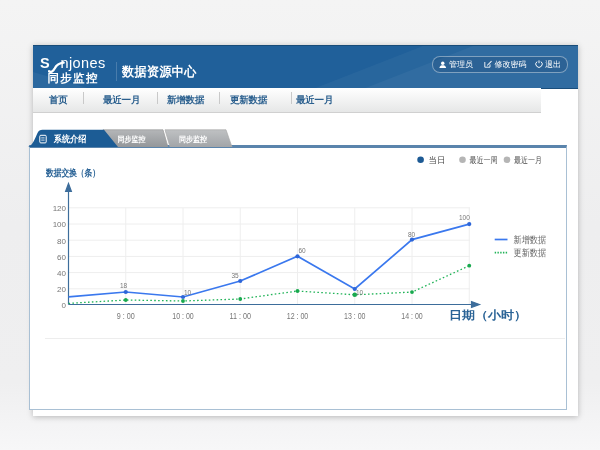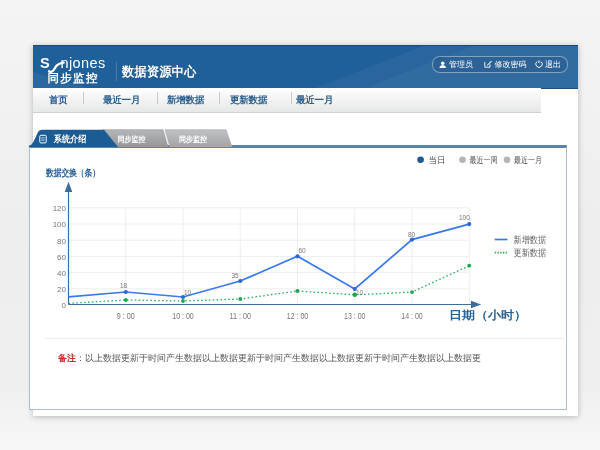--- a/index.html
+++ b/index.html
@@ -88,21 +88,20 @@
     <path d="M137 0.8 L198 0.8 L204 18 L142 18 Z" fill="url(#gtab2)" stroke="#ababab" stroke-width="0.7"></path>
     <text x="103.5" y="13" font-size="8" font-weight="bold" fill="#fff" text-anchor="middle" font-family="Liberation Sans" textLength="28" lengthAdjust="spacingAndGlyphs">同步监控</text>
     <text x="165" y="13" font-size="8" font-weight="bold" fill="#fff" text-anchor="middle" font-family="Liberation Sans" textLength="28" lengthAdjust="spacingAndGlyphs">同步监控</text>
     <path d="M0 18 C5 16.5 7.5 8 9.5 4 Q11 0.8 14.5 0.8 L76 0.8 L90 18 Z" fill="#1c5c95"></path>
     <rect x="11.8" y="6.3" width="6.4" height="7.6" rx="1" fill="none" stroke="#fff" stroke-width="1"></rect>
     <line x1="13.2" y1="8.9" x2="16.6" y2="8.9" stroke="#fff" stroke-width="0.8"></line>
     <line x1="13.2" y1="11.1" x2="16.6" y2="11.1" stroke="#fff" stroke-width="0.8"></line>
     <text x="42" y="13.2" font-size="9.2" font-weight="bold" fill="#fff" text-anchor="middle" font-family="Liberation Sans" textLength="32.5" lengthAdjust="spacingAndGlyphs">系统介绍</text>
   </svg>
   <div style="position:absolute; left:12px; top:293px; width:520px; border-top:1px solid #ededed;"></div>
-  <div id="note"><b>备注</b>：以上数据更新于时间产生数据以上数据更新于时间产生数据以上数据更新于时间产生数据以上数据更</div>
 </div>
 <svg id="chart" class="abs" style="left:0; top:0;" width="600" height="450" viewBox="0 0 600 450">
 
   <circle cx="420.6" cy="159.8" r="3.3" fill="#1d5a94"></circle>
   <text x="428.5" y="163" font-size="8.5" fill="#4a4a4a">当日</text>
   <circle cx="462.5" cy="159.8" r="3.3" fill="#b5b5b5"></circle>
   <text x="469.5" y="163" font-size="8.5" fill="#4a4a4a" textLength="28" lengthAdjust="spacingAndGlyphs">最近一周</text>
   <circle cx="507" cy="159.8" r="3.3" fill="#b5b5b5"></circle>
   <text x="514" y="163" font-size="8.5" fill="#4a4a4a" textLength="28" lengthAdjust="spacingAndGlyphs">最近一月</text>
 

